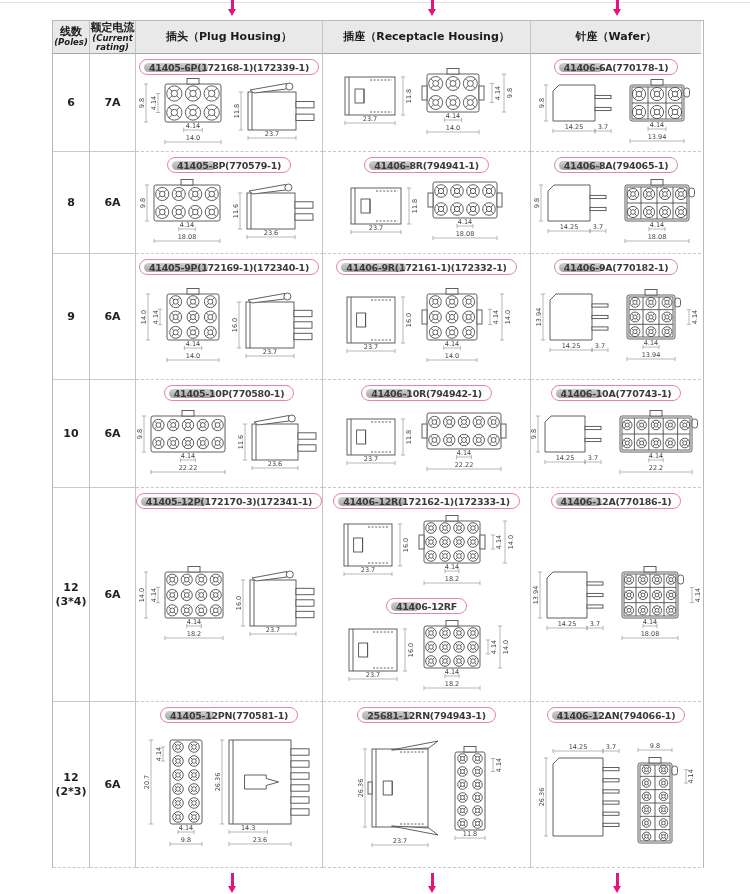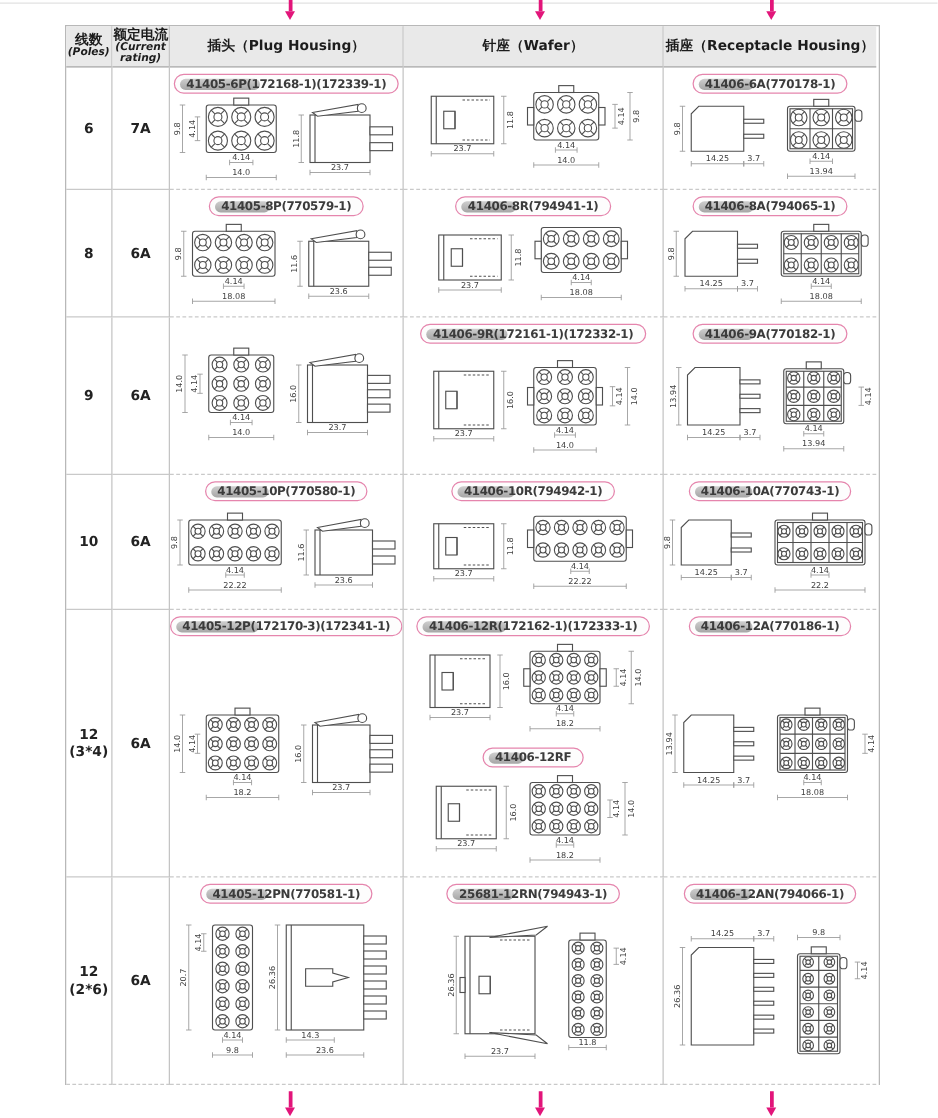--- a/index.html
+++ b/index.html
@@ -67,24 +67,24 @@
         </div>
         <div class="cell hcell">
           <div class="hz">额定电流</div>
           <div class="hs">(Current</div>
           <div class="hs">rating)</div>
         </div>
         <div class="cell hcell">
           <div class="hz">插头（Plug Housing）</div>
         </div>
         <div class="cell hcell">
+          <div class="hz">插座（Receptacle Housing）</div>
+        </div>
+        <div class="cell hcell">
           <div class="hz">针座（Wafer）</div>
-        </div>
-        <div class="cell hcell">
-          <div class="hz">插座（Receptacle Housing）</div>
         </div>
       </div>
       <div class="row brow" style="height: 98px;">
         <div class="cell pcell">
           <div>6</div>
         </div>
         <div class="cell pcell">
           <div>7A</div>
         </div>
         <div class="cell dcell">
@@ -623,20 +623,24 @@
       <div class="row brow" style="height: 126px;">
         <div class="cell pcell">
           <div>9</div>
         </div>
         <div class="cell pcell">
           <div>6A</div>
         </div>
         <div class="cell dcell">
           <div class="items">
             <div class="item">
+              <div class="badge">
+                <span class="blob"></span>
+                <span class="bt">41405-9P(172169-1)(172340-1)</span>
+              </div>
               <div class="drawings">
                 <svg width="87" height="86" class="dwg">
                   <rect x="29" y="10" width="52" height="46" rx="2" class="lf"></rect>
                   <rect x="49" y="4.5" width="12" height="5.5" class="lf"></rect>
                   <circle cx="37.666666666666664" cy="17.666666666666668" r="5.966666666666667" class="ln"></circle>
                   <circle cx="37.666666666666664" cy="17.666666666666668" r="2.506" class="ln"></circle>
                   <line x1="39.565248374152546" y1="19.56524837415255" x2="41.885737127746395" y2="21.885737127746403" class="ln"></line>
                   <line x1="35.76808495918078" y1="19.56524837415255" x2="33.44759620558693" y2="21.885737127746403" class="ln"></line>
                   <line x1="35.76808495918078" y1="15.768084959180788" x2="33.44759620558693" y2="13.447596205586935" class="ln"></line>
                   <line x1="39.565248374152546" y1="15.768084959180786" x2="41.885737127746395" y2="13.447596205586933" class="ln"></line>
@@ -1747,21 +1751,21 @@
                   <text x="33" y="74.2" class="dt" text-anchor="middle">18.08</text>
                 </svg>
               </div>
             </div>
           </div>
         </div>
       </div>
       <div class="row brow" style="height: 166px;">
         <div class="cell pcell">
           <div>12</div>
-          <div>(2*6)</div>
+          <div>(2*3)</div>
         </div>
         <div class="cell pcell">
           <div>6A</div>
         </div>
         <div class="cell dcell">
           <div class="items">
             <div class="item">
               <div class="badge">
                 <span class="blob"></span>
                 <span class="bt">41405-12PN(770581-1)</span>

